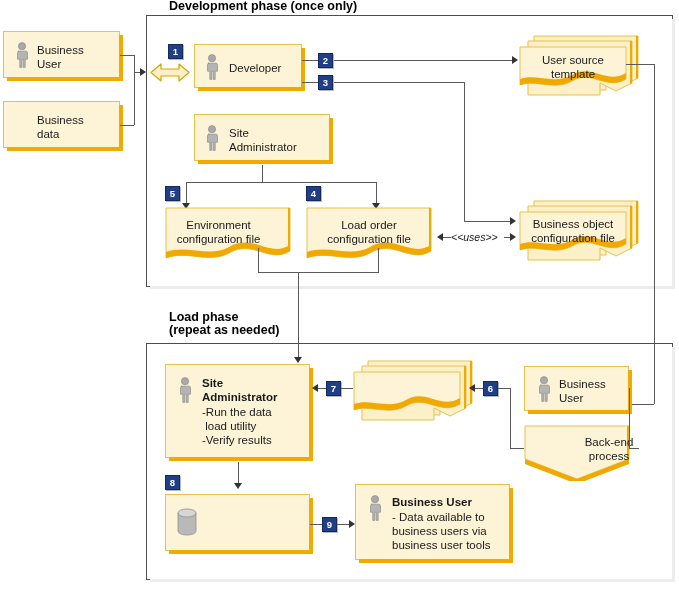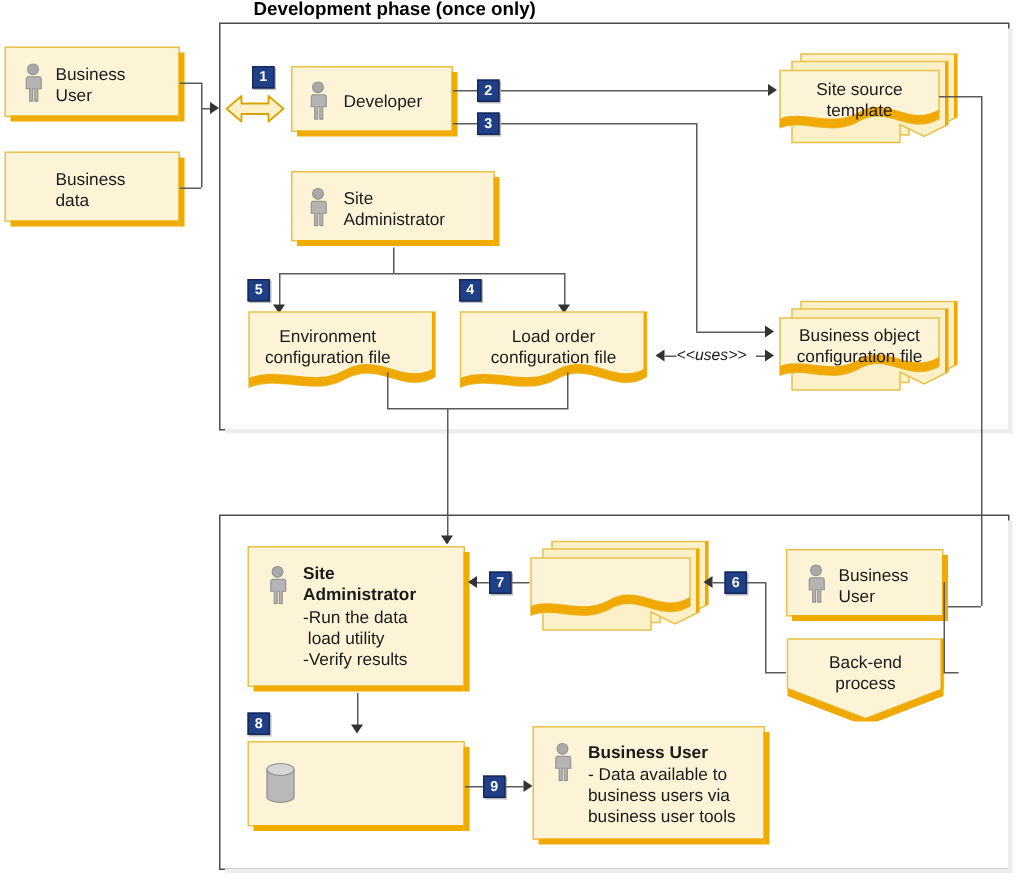--- a/index.html
+++ b/index.html
@@ -113,21 +113,21 @@
 
   <div class="docstack" style="left:514px;top:33px;width:130px;height:62px;">
     <svg width="130" height="62" viewBox="0 0 130 62">
       <path d="M20 3 H124 V45 L108 53 L92 45 V57 H20 Z" fill="#fbf0c8" stroke="#e8c14a" stroke-width="1"></path>
       <path d="M14 8 H118 V50 L102 58 L86 50 V62 H14 Z" fill="#fbf0c8" stroke="#e8c14a" stroke-width="1"></path>
       <path d="M6 14 H112 V46 C92 58 78 36 58 48 C40 58 22 46 6 52 Z" fill="#fdf3d7" stroke="#e8c14a" stroke-width="1"></path>
       <path d="M6 46 C22 40 40 52 58 42 C78 30 92 52 112 40 L112 46 C92 58 78 36 58 48 C40 58 22 46 6 52 Z" fill="#efa900"></path>
       <path d="M122 3 L124 3 L124 45 L122 46 Z" fill="#efa900"></path>
       <path d="M116 8 L118 8 L118 50 L116 51 Z" fill="#efa900"></path>
     </svg>
-    <div class="doc-txt" style="left:6px;top:20px;width:106px;">Site source
+    <div class="doc-txt" style="left:6px;top:20px;width:106px;">User source
 template</div>
   </div>
 
   <div class="ln lnh" style="left:626px;top:64px;width:28px;"></div>
   <div class="ln lnv" style="left:654px;top:64px;height:340px;"></div>
   <div class="ln lnh" style="left:618px;top:404px;width:36px;"></div>
   <div class="arrow ar-l" style="left:612px;top:400px;"></div>
 
   <div class="node" style="left:194px;top:114px;width:136px;height:47px;">
     <span class="sh-b"></span>
@@ -188,20 +188,22 @@
     <div class="doc-txt" style="left:6px;top:19px;width:106px;">Business object
 configuration file</div>
   </div>
 
   <div class="ln lnv" style="left:258px;top:248px;height:24px;"></div>
   <div class="ln lnv" style="left:378px;top:248px;height:24px;"></div>
   <div class="ln lnh" style="left:258px;top:272px;width:121px;"></div>
   <div class="ln lnv" style="left:298px;top:272px;height:88px;"></div>
   <div class="arrow ar-d" style="left:294px;top:357px;"></div>
 
+  <div class="phase-title" style="left:150px;top:311px;">Load phase
+(repeat as needed)</div>
   <div class="phase-box" style="left:146px;top:343px;width:527px;height:237px;"></div>
 
   <div class="node" style="left:165px;top:364px;width:145px;height:94px;">
     <span class="sh-b"></span>
       <span class="sh-r"></span>
     <svg class="person" style="left:12px;top:12px;" viewBox="0 0 14 26">
       <circle cx="7" cy="4.2" r="3.6" fill="#a9a9a9" stroke="#8e8e8e" stroke-width="0.7"></circle>
       <path d="M3.1 9.2 h7.8 a1.6 1.6 0 0 1 1.6 1.6 v6.4 h-2.3 v8.2 h-2.0 v-8.2 h-1.4 v8.2 h-2.0 v-8.2 h-2.3 v-6.4 a1.6 1.6 0 0 1 1.6 -1.6 z" fill="#b4b4b4" stroke="#8e8e8e" stroke-width="0.7"></path>
     </svg>
     <div class="node-txt bold" style="left:36px;top:11px;">Site
@@ -244,21 +246,21 @@
     <div class="node-txt" style="left:34px;top:10px;">Business
 User</div>
   </div>
 
   <div class="pent" style="left:524px;top:425px;width:110px;height:56px;">
     <svg width="110" height="56" viewBox="0 0 110 56">
       <path d="M1 1 H105 V34 L53 54 L1 34 Z" fill="#fdf3d7" stroke="#e8c14a" stroke-width="1"></path>
       <path d="M1 34 L53 54 L105 34 L105 39 L53 59 L1 39 Z" fill="#efa900"></path>
       <path d="M103 1 L105 1 L105 34 L103 35 Z" fill="#efa900"></path>
     </svg>
-    <div class="doc-txt" style="left:1px;top:10px;width:104px;">Back-end
+    <div class="doc-txt" style="left:1px;top:10px;width:104px;padding-left:32px;">Back-end
 process</div>
   </div>
 
   <div class="ln lnv" style="left:629px;top:388px;height:60px;"></div>
   <div class="ln lnh" style="left:629px;top:388px;width:0px;"></div>
   <div class="ln lnh" style="left:629px;top:448px;width:10px;"></div>
 
   <div class="ln lnv" style="left:238px;top:462px;height:24px;"></div>
   <div class="arrow ar-d" style="left:234px;top:483px;"></div>
   <div class="badge" style="left:165px;top:475px;">8</div>

